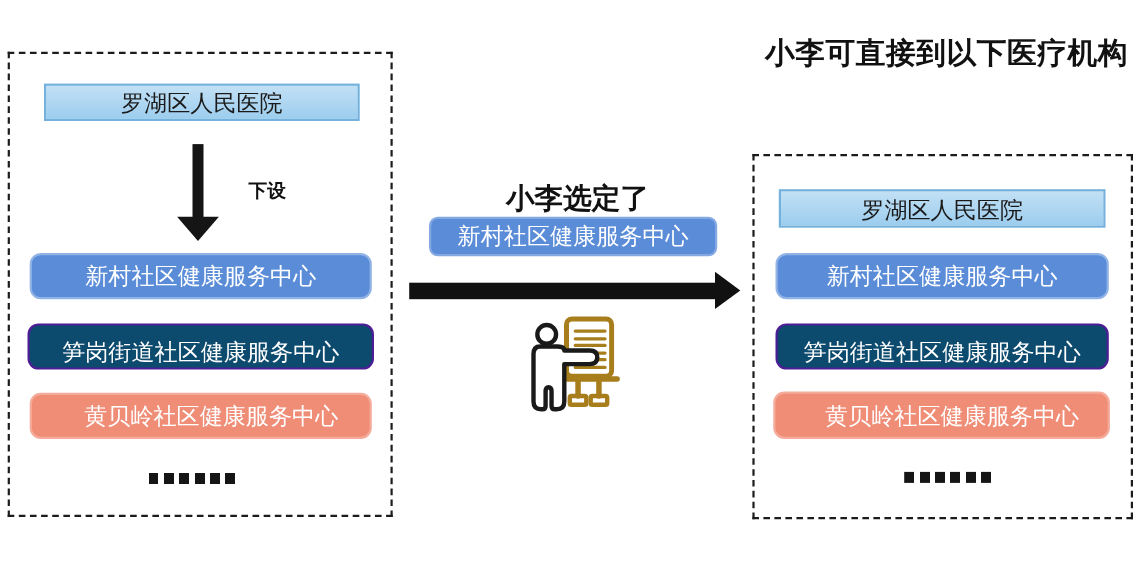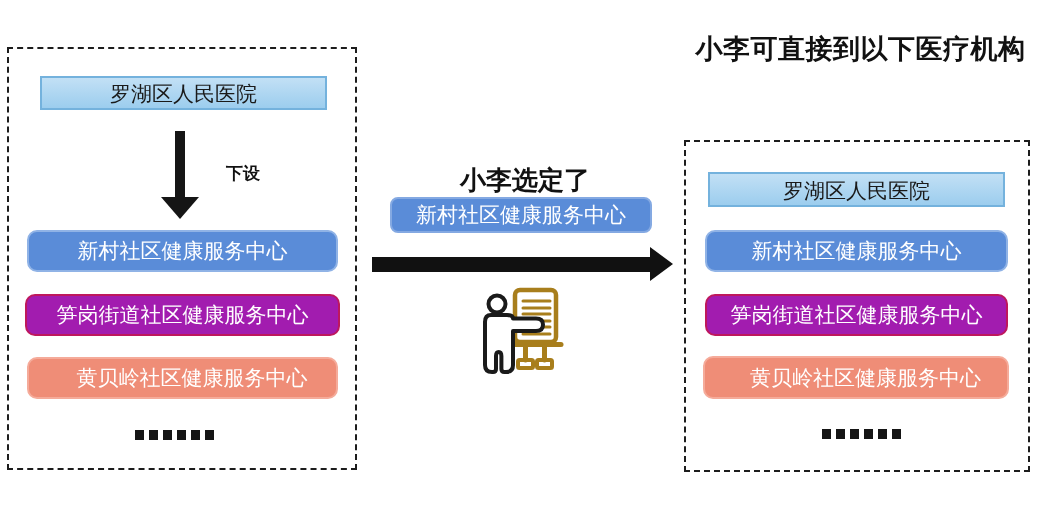--- a/index.html
+++ b/index.html
@@ -6,21 +6,21 @@
   .stage{position:relative;width:1037px;height:520px;background:#ffffff;overflow:hidden;
          font-family:"DejaVu Sans","Liberation Sans",sans-serif;}
   .abs{position:absolute;box-sizing:border-box;}
   .dashed-box{border:2px dashed #1c1c1c;background:transparent;}
   .hospital{background:linear-gradient(180deg,#c2e0f5 0%,#9ccdee 100%);border:2px solid #74b2dd;
             display:flex;align-items:flex-end;justify-content:center;
             font-size:21px;font-weight:400;color:#1a1a1a;}
   .center-box{display:flex;align-items:center;justify-content:center;border-radius:10px;
               font-size:21px;font-weight:400;color:#ffffff;}
   .c-blue{background:#5a8cd8;border:2px solid #90b3e6;}
-  .c-orange{background:#a21caf;border:2px solid #be185d;}
+  .c-orange{background:#0c4a6e;border:2px solid #4c1d95;align-items:flex-end;}
   .c-salmon{background:#ef8d77;border:2px solid #f5ab9a;padding-left:19px;}
   .dots{height:10px;background:repeating-linear-gradient(90deg,#151515 0 9px,transparent 9px 14px);
         color:transparent;overflow:hidden;font-size:8px;line-height:10px;}
   .down-arrow-shaft{width:10px;height:68px;background:#151515;}
   .down-arrow-head{width:0;height:0;border-left:19px solid transparent;border-right:19px solid transparent;
                    border-top:22px solid #151515;}
   .arrow-sub-label{font-size:17px;font-weight:700;color:#111;}
   .caption{font-size:26px;font-weight:600;color:#111;text-align:center;white-space:nowrap;}
   .pill{background:#5a8cd8;border:2px solid #84a9e2;border-radius:8px;color:#fff;font-size:21px;
         display:flex;align-items:center;justify-content:center;}

